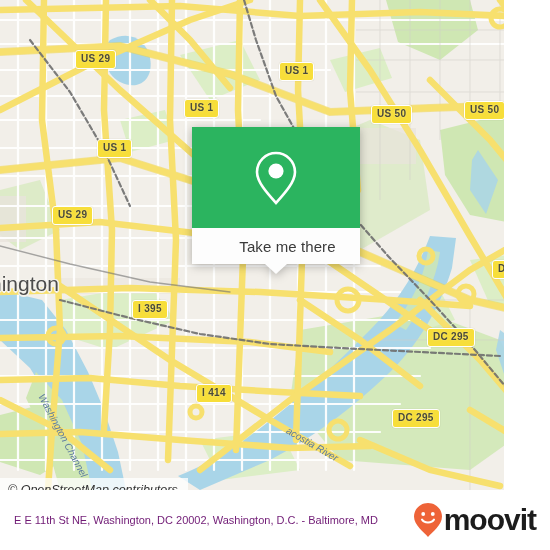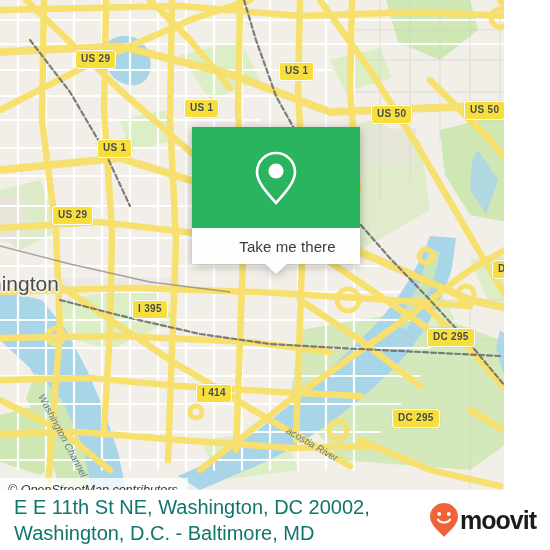--- a/index.html
+++ b/index.html
@@ -124,33 +124,33 @@
     position: absolute;
     left: 0; top: 490px;
     width: 550px; height: 60px;
     background: #ffffff;
     display: flex;
     align-items: center;
     padding: 0 14px 0 14px;
   }
   #footer-text {
     flex: 1;
-    color: #0f766e;
-    font-size: 20px;
+    color: #701a75;
+    font-size: 11px;
     line-height: 1.32;
     padding-right: 6px;
   }
   #moovit-logo {
     display: flex;
     align-items: center;
     flex: 0 0 auto;
   }
   #moovit-wordmark {
     color: #1c1c1c;
-    font-size: 25px;
+    font-size: 30px;
     font-weight: bold;
     letter-spacing: -1px;
     line-height: 1;
     margin-left: 1px;
   }
 </style>
 </head>
 <body>
 
 <div id="screenshot">

